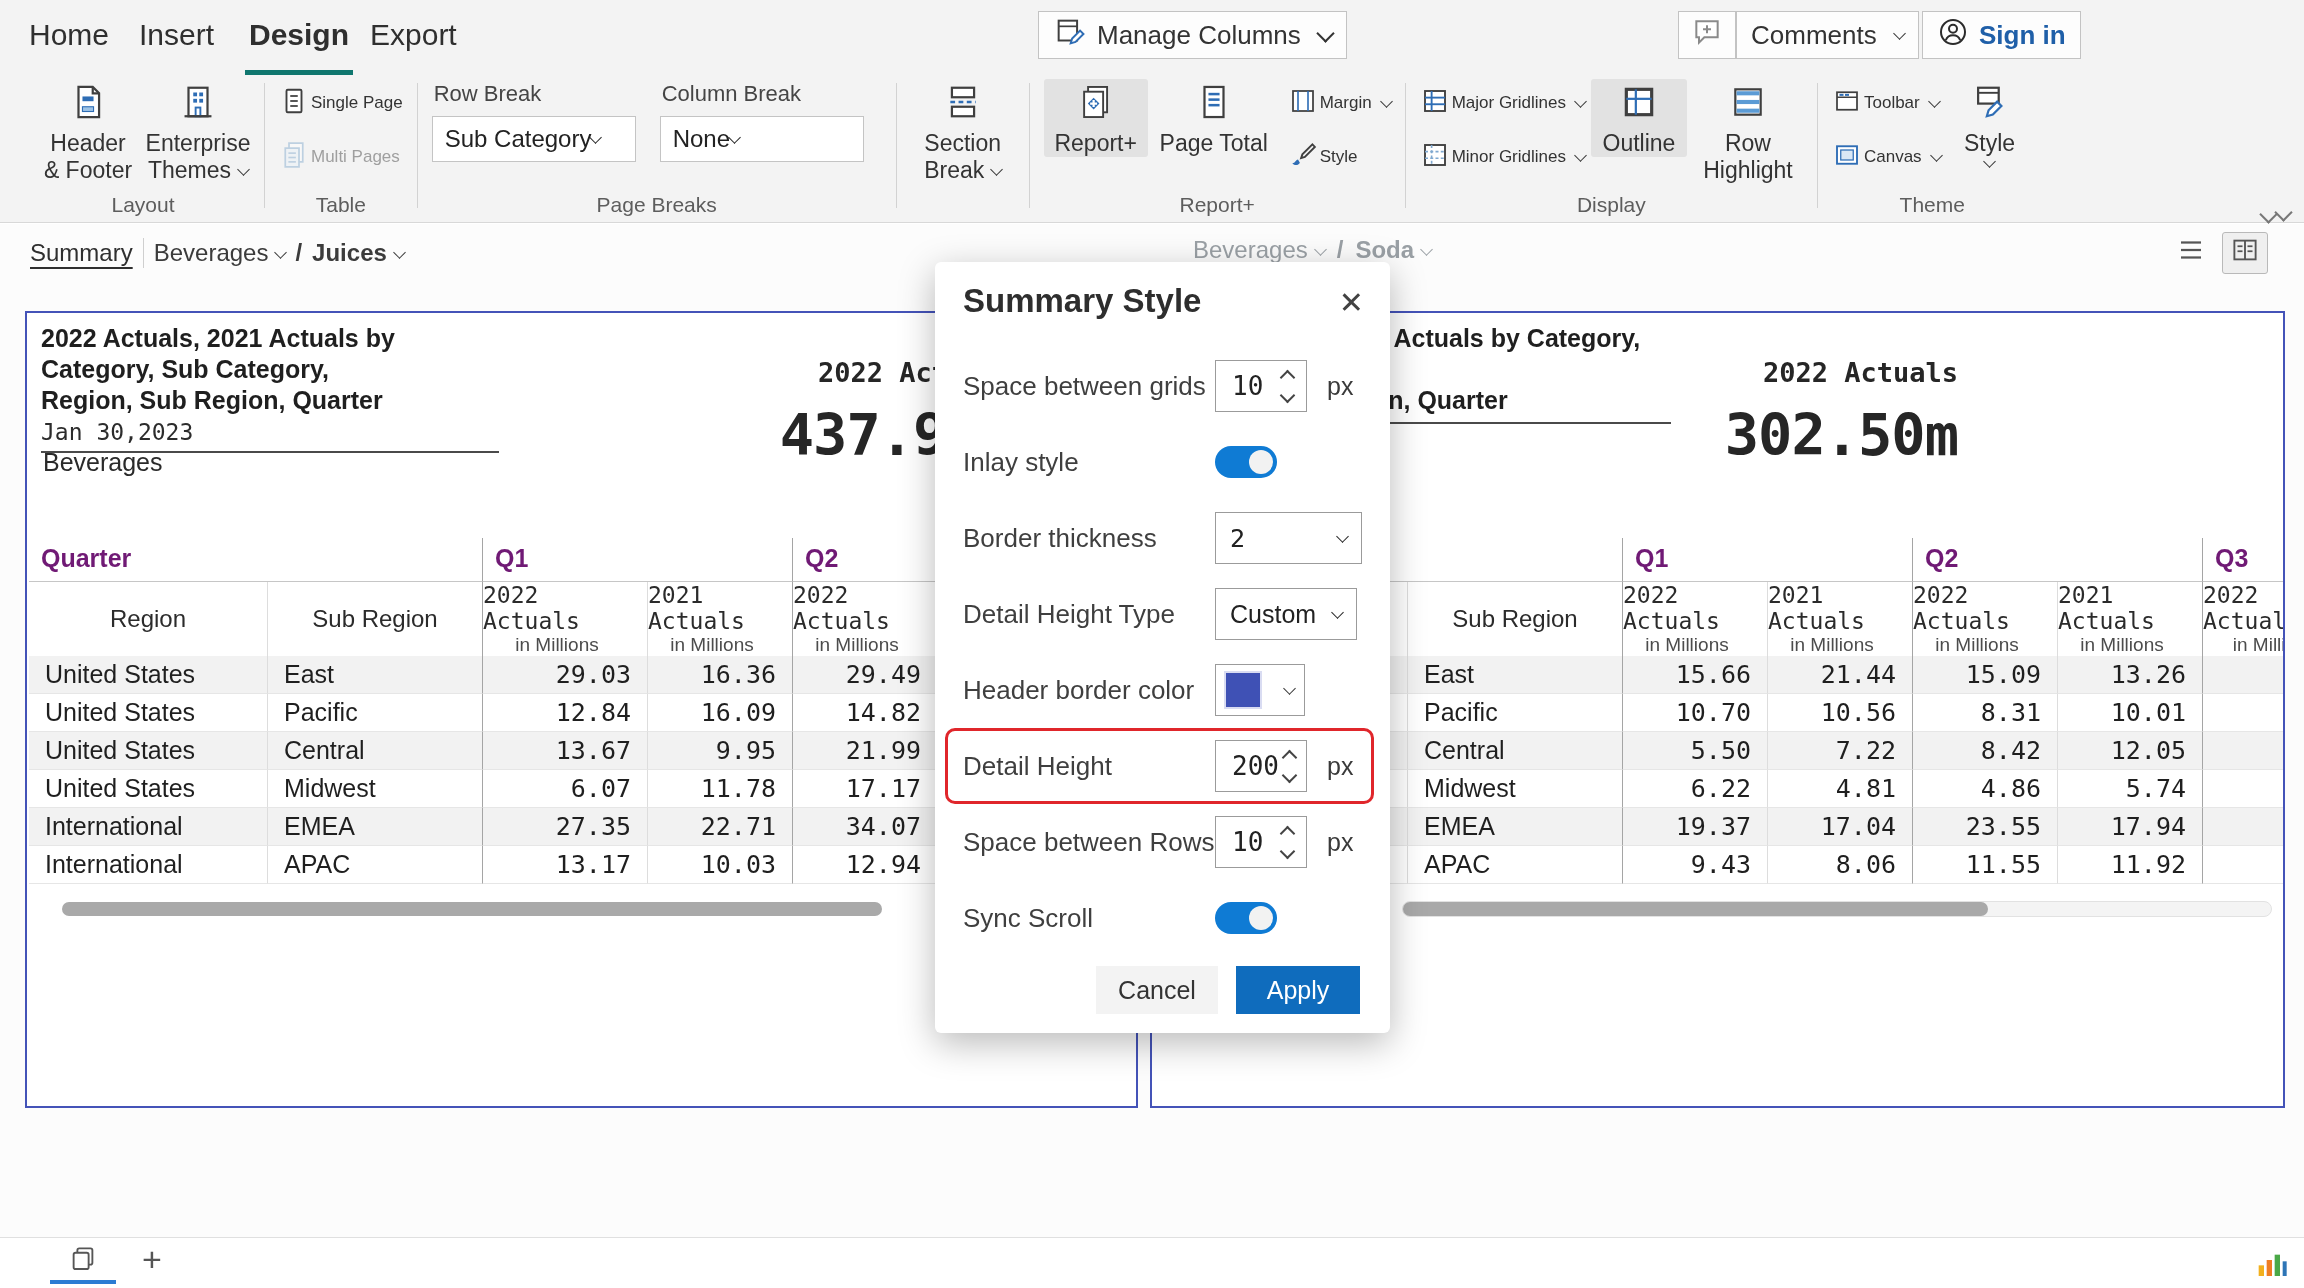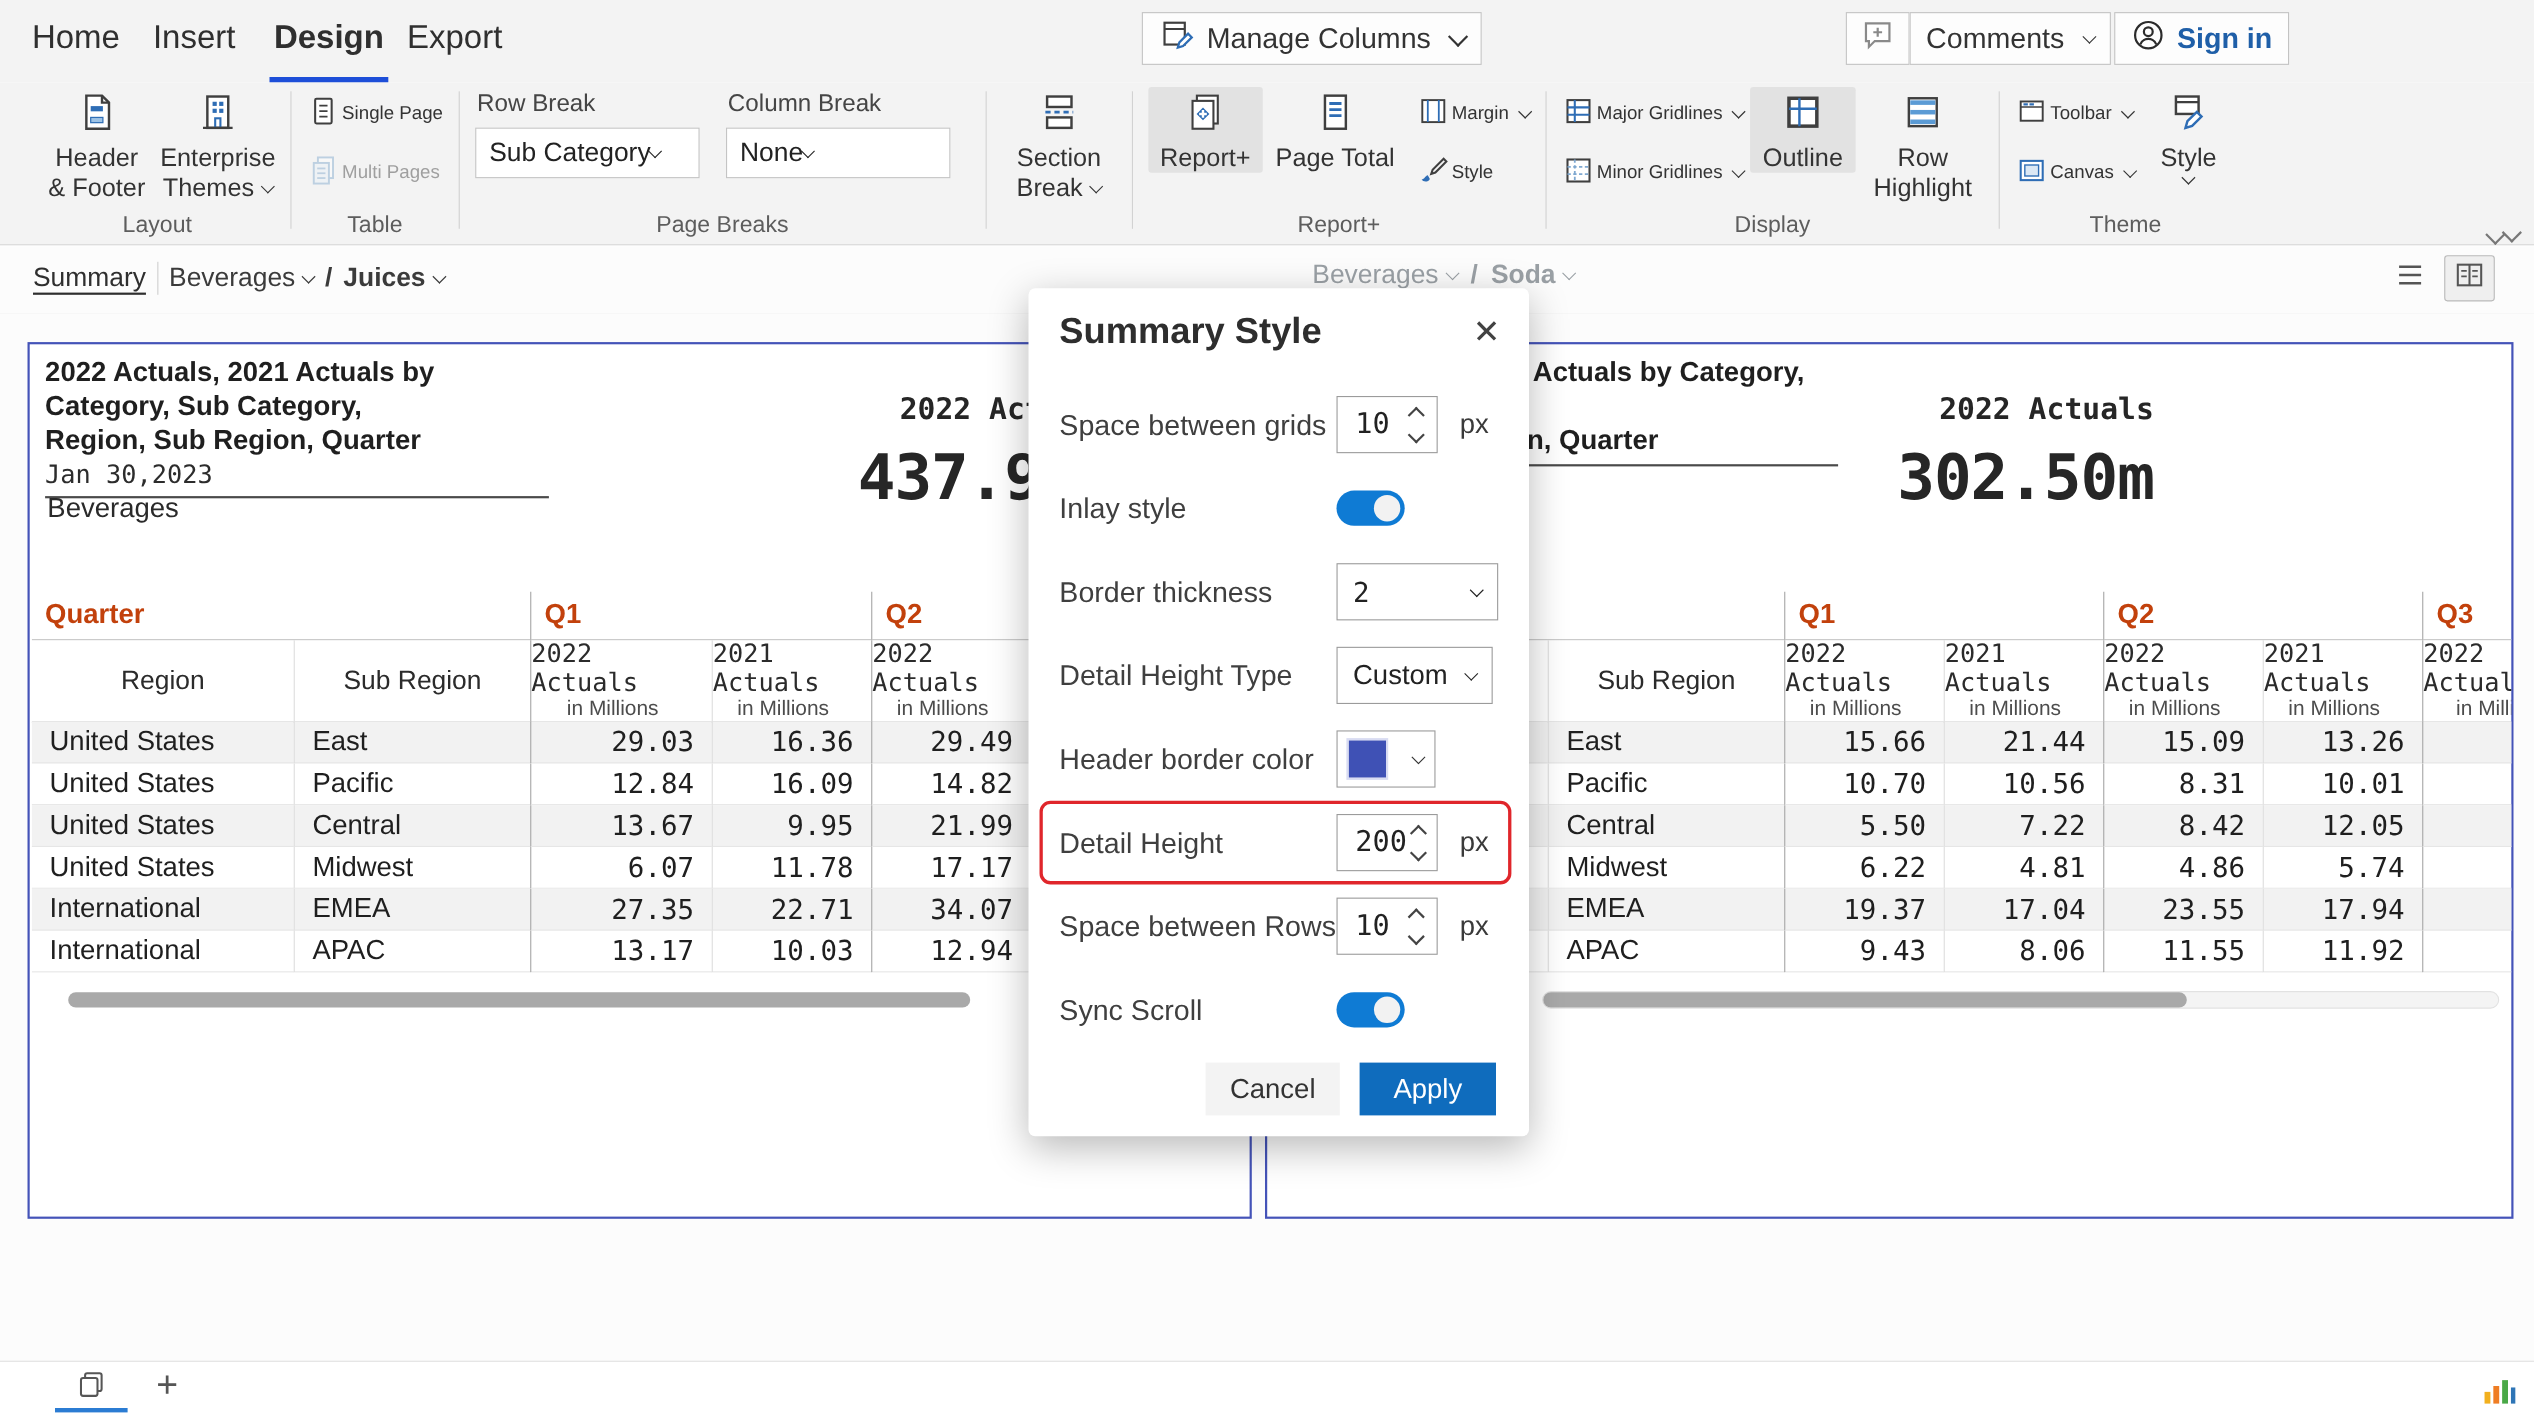--- a/index.html
+++ b/index.html
@@ -10,21 +10,21 @@
   
   .chev{display:inline-block;width:11px;height:11px;border-right:2px solid currentColor;
         border-bottom:2px solid currentColor;transform:rotate(45deg);margin-left:8px;
         margin-bottom:4px;vertical-align:middle;}
   .chev.small{width:8px;height:8px;border-width:1.8px;}
 
   
   .tabs-row{position:absolute;left:0;top:0;width:2304px;height:75px;background:#f3f3f3;}
   .tab{position:absolute;top:0;height:70px;display:flex;align-items:center;
        font-size:30px;color:#2f2f2f;cursor:pointer;padding:0 4px;}
-  .tab.active{font-weight:700;border-bottom:5px solid #1d4ed8;}
+  .tab.active{font-weight:700;border-bottom:5px solid #0f766e;}
   .topbtn{position:absolute;top:11px;height:48px;background:#fdfdfd;border:1px solid #c3c3c3;
           display:flex;align-items:center;gap:10px;padding:0 14px;font-size:26px;color:#333;
           box-sizing:border-box;cursor:pointer;}
   .signin-label{color:#1f5fa8;font-weight:700;}
   .svgic{display:inline-block;}
 
   
   .ribbon{position:absolute;left:0;top:75px;width:2304px;height:148px;background:#f3f3f3;
           border-bottom:1px solid #d8d8d8;display:flex;align-items:stretch;padding-left:22px;box-sizing:border-box;}
   .group{display:flex;flex-direction:column;padding:4px 14px 0 14px;}
@@ -76,21 +76,21 @@
   .kpi-label{font-size:27px;font-weight:700;color:#262626;}
   .kpi-value{font-size:57px;font-weight:700;color:#262626;margin-top:14px;letter-spacing:-1px;}
 
   
   .gtable{position:absolute;left:2px;right:0;top:225px;display:flex;flex-direction:column;}
   .panel.left  .gtable{--cols:238px 215px 165px 145px 145px 1fr;}
   .panel.right .gtable{--cols:253px 215px 145px 145px 145px 145px 160px;}
   .tr{display:grid;grid-template-columns:var(--cols);}
   .hr1{height:44px;}
   .hr1 .hc{display:flex;align-items:flex-end;padding:0 0 8px 12px;font-size:25px;font-weight:700;
-           color:#c2410c;border-bottom:1px solid #c6c6c6;}
+           color:#701a75;border-bottom:1px solid #c6c6c6;}
   .hr2{height:74px;}
   .hr2 .hc2{border-bottom:1px solid #adadad;display:flex;align-items:center;}
   .colname{justify-content:center;font-size:24px;color:#2b2b2b;}
   .mh{flex-direction:column;align-items:flex-end;justify-content:center;padding-right:16px;}
   .mh .m1{font-size:23px;color:#2b2b2b;font-family:"DejaVu Sans Mono",monospace;}
   .mh .m2{font-size:19px;color:#4c4c4c;}
   .dr{height:38px;}
   .dr .td{display:flex;align-items:center;font-size:25px;color:#1f1f1f;border-bottom:1px solid #e6e6e6;}
   .dr.alt .td{background:#f2f2f2;}
   .td.name{padding-left:16px;}

